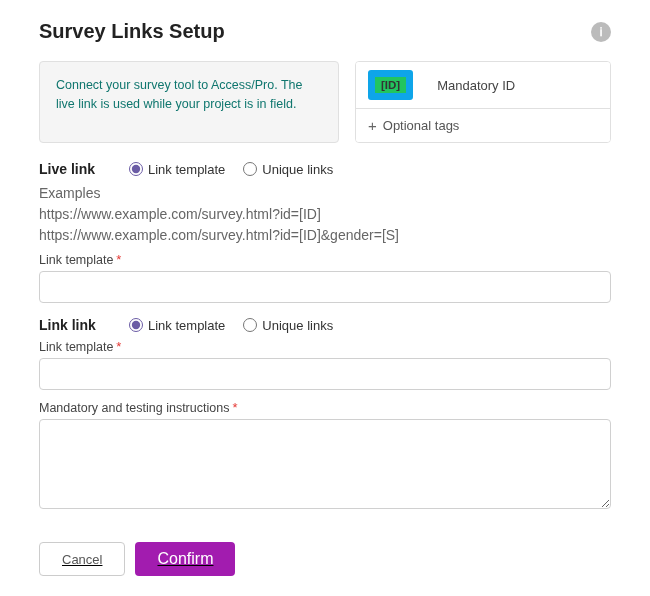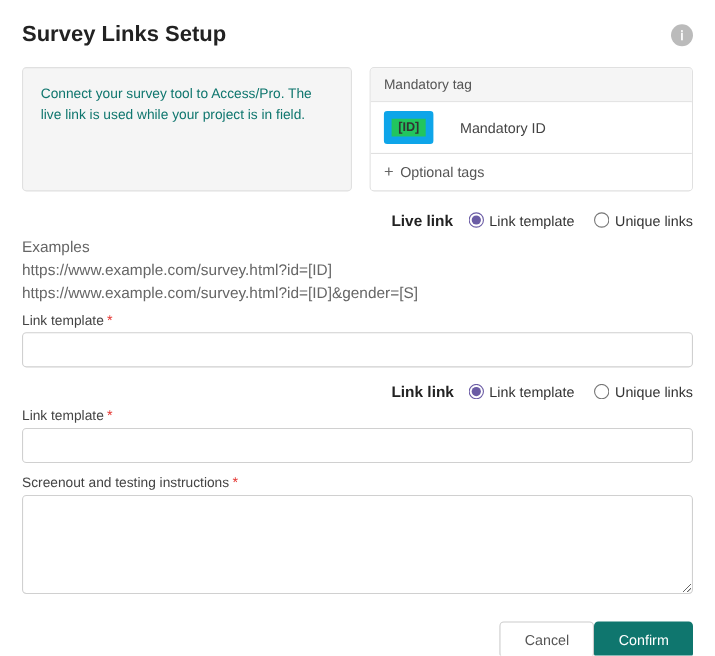--- a/index.html
+++ b/index.html
@@ -11,21 +11,21 @@
       font-family: -apple-system, BlinkMacSystemFont, 'Segoe UI', sans-serif;
       background: #fff;
       width: 650px;
       height: 596px;
       overflow: hidden;
     }
     .page {
       width: 650px;
       height: 596px;
       background: #fff;
-      padding: 20px 20px;
+      padding: 20px 39px;
       display: flex;
       flex-direction: column;
     }
     .header {
       display: flex;
       align-items: center;
       justify-content: space-between;
       margin-bottom: 18px;
     }
     .page-title {
@@ -113,21 +113,21 @@
       font-size: 15px;
       color: #666;
     }
     .form-section {
       margin-bottom: 14px;
     }
     .section-header {
       display: flex;
       align-items: center;
       margin-bottom: 6px;
-      justify-content: flex-end;
+      gap: 20px;
     }
     .section-title {
       font-size: 14px;
       font-weight: 600;
       color: #222;
       min-width: 70px;
     }
     .radio-group {
       display: flex;
       align-items: center;
@@ -182,39 +182,41 @@
       border-radius: 4px;
       padding: 8px;
       font-size: 13px;
       color: #333;
       outline: none;
       resize: vertical;
       background: #fff;
     }
     .footer {
       display: flex;
-      justify-content: flex-end;
+      justify-content: flex-start;
+      gap: 10px;
       margin-top: auto;
       padding-top: 10px;
+      text-decoration: underline;
     }
     .btn-cancel {
       padding: 8px 22px;
       border: 1px solid #ccc;
       border-radius: 4px;
       background: #fff;
       font-size: 13px;
       color: #555;
       cursor: pointer;
     }
     .btn-confirm {
       padding: 8px 22px;
       border: none;
       border-radius: 4px;
-      background: #0f766e;
-      font-size: 13px;
+      background: #a21caf;
+      font-size: 16px;
       color: #fff;
       cursor: pointer;
     }
     .test-link-section {
       margin-bottom: 10px;
     }
     .screenout-section {
       margin-bottom: 10px;
     }
   </style>
@@ -226,21 +228,20 @@
   <div class="header">
     <span class="page-title">Survey Links Setup</span>
     <div class="info-icon">ℹ</div>
   </div>
 
   <div class="top-section">
     <div class="info-box">
       <p>Connect your survey tool to Access/Pro. The live link is used while your project is in field.</p>
     </div>
     <div class="tags-box">
-      <div class="tags-header">Mandatory tag</div>
       <div class="tag-row">
         <span class="tag-badge">[ID]</span>
         <span class="tag-label">Mandatory ID</span>
       </div>
       <div class="optional-tags">
         <span class="plus">+</span>
         <span>Optional tags</span>
       </div>
     </div>
   </div>
@@ -287,21 +288,21 @@
     </div>
     <div class="field-label">
       <span>Link template</span>
       <span class="required-star">*</span>
     </div>
     <input type="text" class="text-input" style="">
   </div>
 
   <div class="screenout-section">
     <div class="field-label">
-      <span>Screenout and testing instructions</span>
+      <span>Mandatory and testing instructions</span>
       <span class="required-star">*</span>
     </div>
     <textarea class="textarea-input" style=""></textarea>
   </div>
 
   <div class="footer">
     <button class="btn-cancel">Cancel</button>
     <button class="btn-confirm">Confirm</button>
   </div>
 </div>

